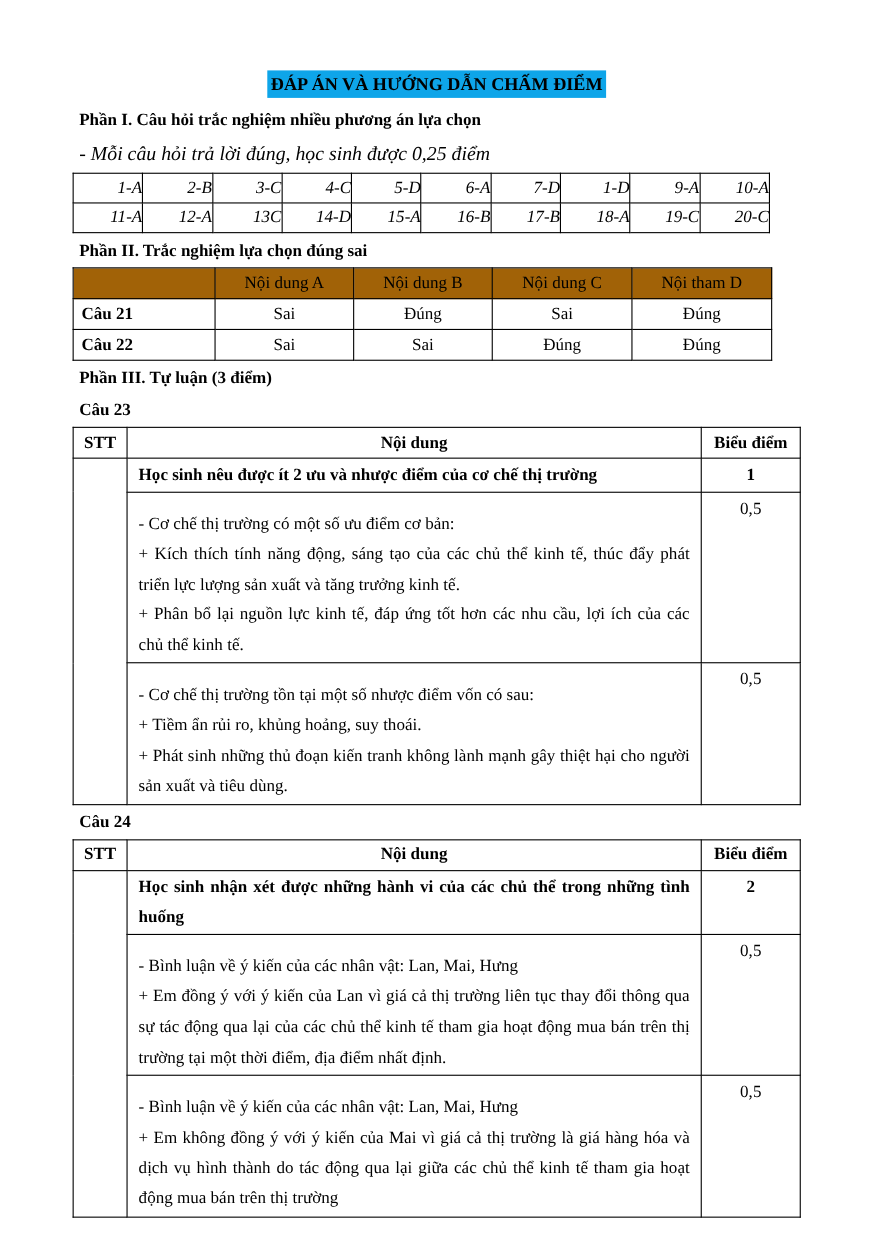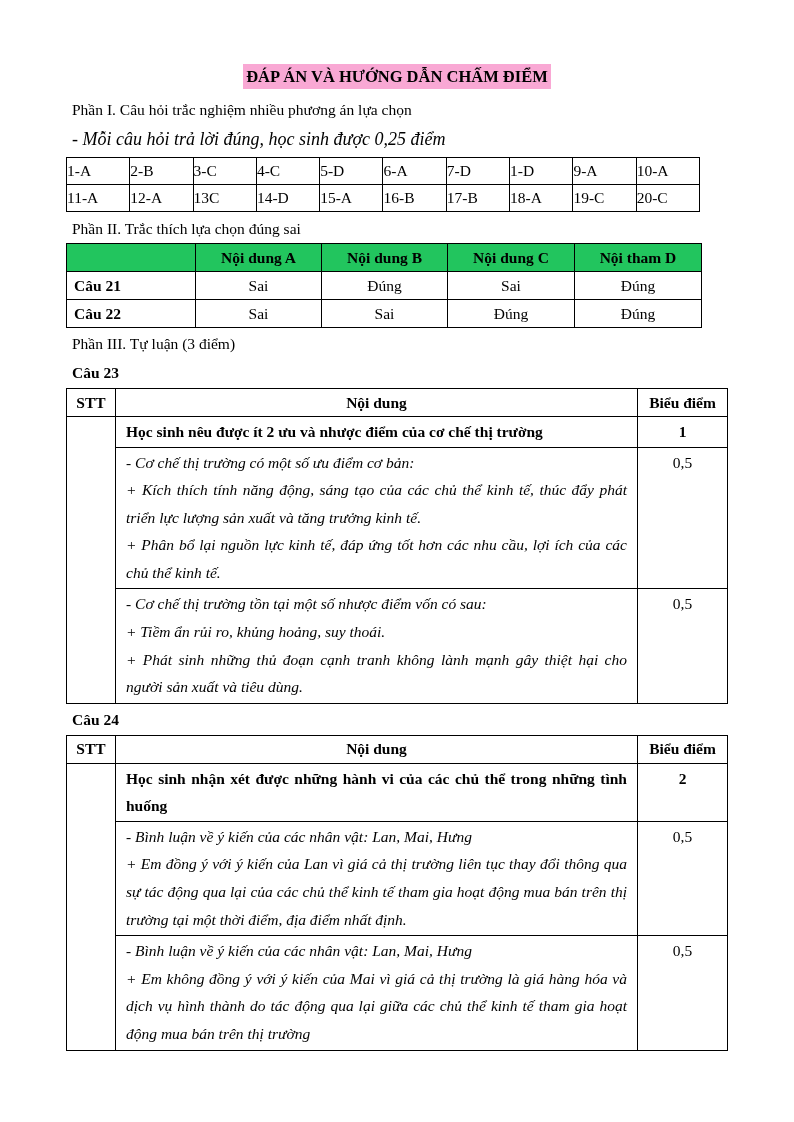--- a/index.html
+++ b/index.html
@@ -9,29 +9,29 @@
     font-family: "Liberation Serif", "DejaVu Serif", serif;
     color: #000000;
     position: relative;
     overflow: hidden;
   }
   .page { width: 794px; height: 1122px; padding-top: 64px; }
 
   .title-wrap { text-align: center; }
   .doc-title {
     display: inline-block;
-    background: #f9a8d4;
+    background: #0ea5e9;
     font-weight: bold;
     font-size: 16.5px;
     line-height: 25px;
     padding: 0 3px;
   }
 
   .h-part {
-    font-weight: normal;
+    font-weight: bold;
     font-size: 15.5px;
     line-height: 22px;
     margin: 10px 72px 0 72px;
   }
   .note {
     font-style: italic;
     font-size: 18px;
     line-height: 22px;
     margin: 7px 72px 0 72px;
   }
@@ -42,49 +42,50 @@
     margin: 7px 72px 0 72px;
   }
 
   table { border-collapse: collapse; table-layout: fixed; font-size: 15.5px; }
   td, th { border: 1.5px solid #000000; }
 
   
   .mcq-table { margin: 7px 0 0 66px; width: 634px; }
   .mcq-table td {
     width: 63px; height: 27px;
-    text-align: left; vertical-align: middle;
+    text-align: right; vertical-align: middle;
     font-weight: normal;
+    font-style: italic;
   }
 
   
   .tf-table { margin: 3px 0 0 66px; width: 635px; }
   .tf-table th {
-    background: #22c55e;
-    font-weight: bold;
+    background: #a16207;
+    font-weight: normal;
     height: 28px; text-align: center; vertical-align: middle;
   }
   .tf-table td { height: 28px; vertical-align: middle; }
   .tf-row-label { font-weight: bold; text-align: left; padding-left: 7px; }
   .tf-val { text-align: center; }
 
   
   .essay-table { margin: 4px 0 0 66px; width: 661px; }
   .essay-table th {
     font-weight: bold; height: 28px;
     text-align: center; vertical-align: middle;
   }
   .essay-table td { vertical-align: top; }
   .crit-cell {
     font-weight: bold;
     padding: 1px 10px;
     line-height: 27.5px;
     text-align: justify;
   }
-  .content-cell { padding: 1px 10px 2px 10px; font-style: italic; }
+  .content-cell { padding: 15px 10px 2px 10px; }
   .content-cell p {
     line-height: 27.6px;
     text-align: justify;
   }
   .score-cell {
     text-align: center;
     line-height: 27.5px;
     padding-top: 1px;
   }
   .score-bold { font-weight: bold; }
@@ -124,21 +125,21 @@
       <td>15-A</td>
       <td>16-B</td>
       <td>17-B</td>
       <td>18-A</td>
       <td>19-C</td>
       <td>20-C</td>
     </tr>
   </tbody>
     </table>
 
-  <div class="h-part" style="margin-top:6px">Phần II. Trắc thích lựa chọn đúng sai</div>
+  <div class="h-part" style="margin-top:6px">Phần II. Trắc nghiệm lựa chọn đúng sai</div>
 
   <table class="tf-table">
     <colgroup>
       <col style="width:129px">
         <col style="width:126px">
         <col style="width:126px">
         <col style="width:127px">
         <col style="width:127px">
     </colgroup>
     <tbody>
@@ -192,21 +193,21 @@
         <p>- Cơ chế thị trường có một số ưu điểm cơ bản:</p>
         <p>+ Kích thích tính năng động, sáng tạo của các chủ thể kinh tế, thúc đẩy phát triển lực lượng sản xuất và tăng trưởng kinh tế.</p>
         <p>+ Phân bổ lại nguồn lực kinh tế, đáp ứng tốt hơn các nhu cầu, lợi ích của các chủ thể kinh tế.</p>
       </td>
       <td class="score-cell">0,5</td>
     </tr>
     <tr>
       <td class="content-cell">
         <p>- Cơ chế thị trường tồn tại một số nhược điểm vốn có sau:</p>
         <p>+ Tiềm ẩn rủi ro, khủng hoảng, suy thoái.</p>
-        <p>+ Phát sinh những thủ đoạn cạnh tranh không lành mạnh gây thiệt hại cho người sản xuất và tiêu dùng.</p>
+        <p>+ Phát sinh những thủ đoạn kiến tranh không lành mạnh gây thiệt hại cho người sản xuất và tiêu dùng.</p>
       </td>
       <td class="score-cell">0,5</td>
     </tr>
   </tbody>
     </table>
 
   <div class="q-label" style="margin-top:5px">Câu 24</div>
 
   <table class="essay-table">
     <colgroup>

